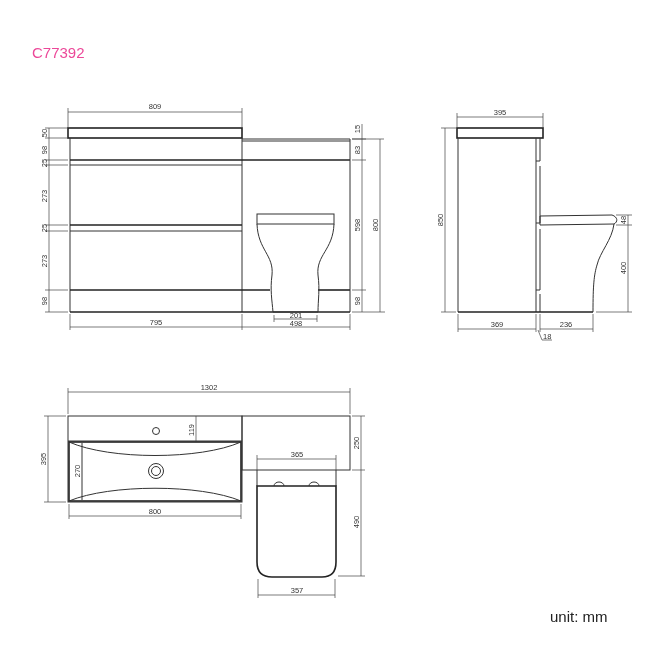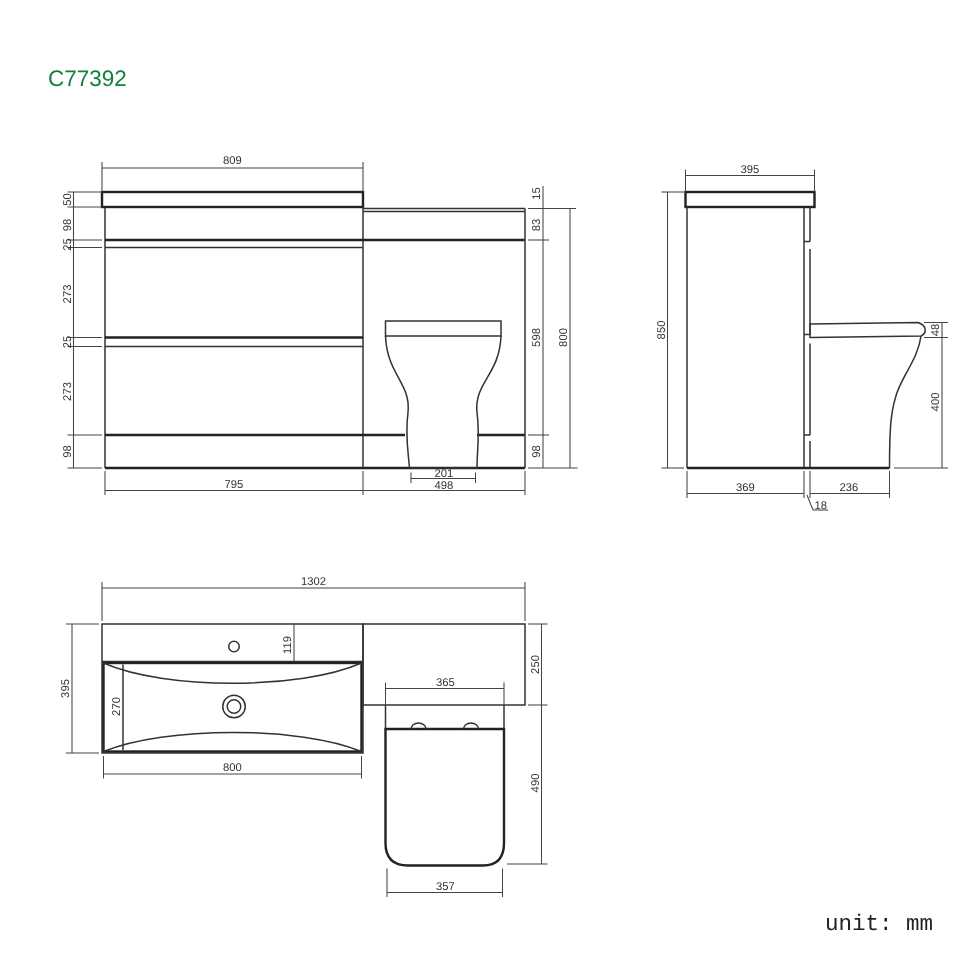--- a/index.html
+++ b/index.html
@@ -1,20 +1,20 @@
 <!DOCTYPE html>
 <html><head>
   <meta charset="utf-8">
   <style>
     html, body { margin: 0; padding: 0; background: #ffffff; }
     body { width: 650px; height: 650px; position: relative; overflow: hidden;
            font-family: "Liberation Sans", sans-serif; }
-    .title { position: absolute; left: 32px; top: 44px; font-size: 15px; color: #15803d; }
+    .title { position: absolute; left: 32px; top: 44px; font-size: 15px; color: #ec4899; }
     .unit { position: absolute; left: 550px; top: 608px; font-size: 15px; color: #222;
-            font-family: Liberation Mono, monospace; text-align: center; }
+            font-family: Liberation Sans, sans-serif; text-align: center; }
     svg { position: absolute; left: 0; top: 0; }
     .ln { stroke: #333; stroke-width: 1; fill: none; }
     .thk { stroke: #222; stroke-width: 1.6; fill: none; }
     .dim { stroke: #444; stroke-width: 0.7; fill: none; }
     .dt { font-family: "Liberation Sans", sans-serif; font-size: 7.5px; fill: #333; }
   </style>
 </head>
 <body>
 
 <div class="title">C77392</div>

